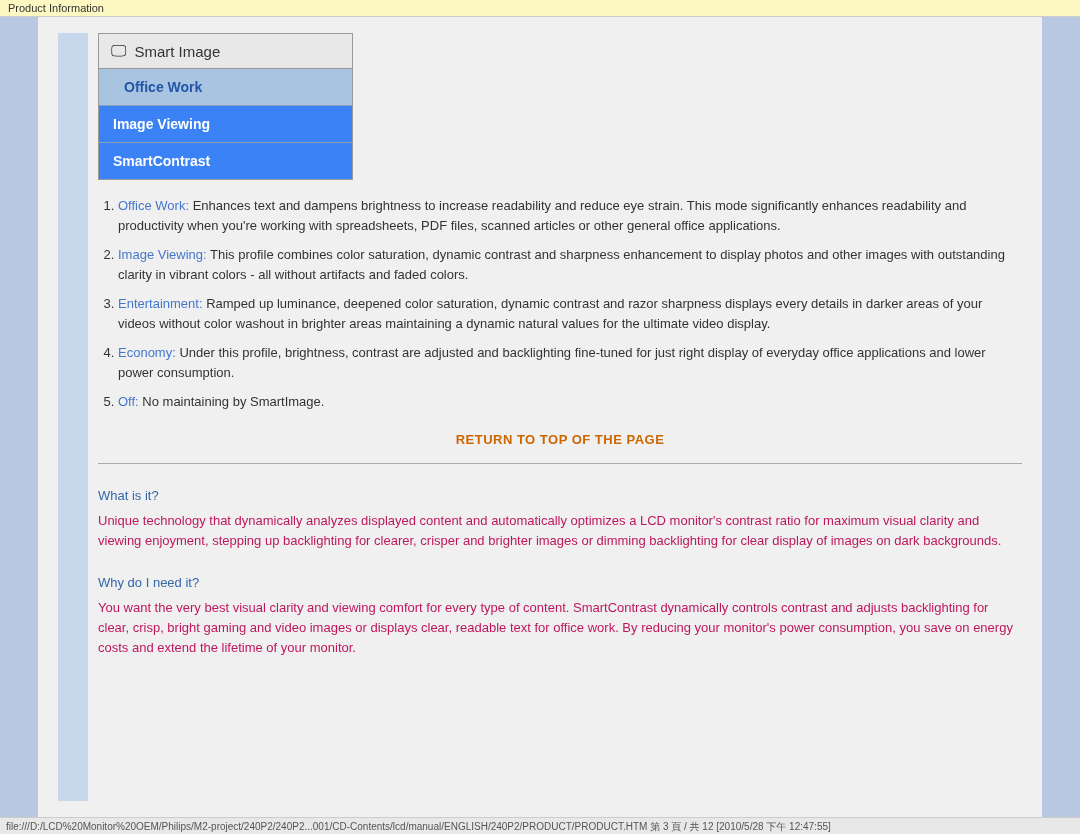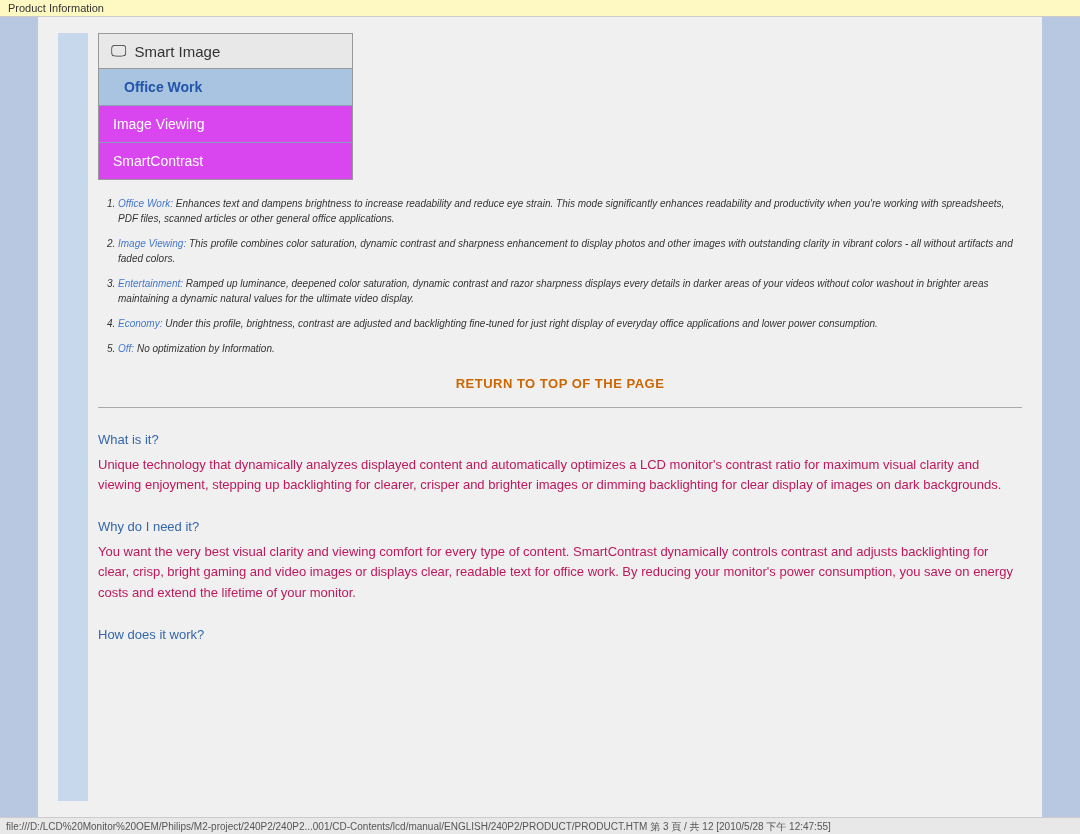--- a/index.html
+++ b/index.html
@@ -63,45 +63,45 @@
       gap: 8px;
       font-size: 15px;
       font-weight: normal;
       color: #333;
     }
     .smart-image-title .icon-smartimage {
       font-size: 16px;
     }
     .smart-image-item {
       padding: 10px 14px;
-      background: #d946ef;
+      background: #3b82f6;
       color: #fff;
       font-size: 14px;
       border-bottom: 1px solid #8a9fb8;
       cursor: pointer;
+      font-weight: bold;
     }
     .smart-image-item.active {
       background: #a8c4e0;
       color: #2255aa;
       font-weight: bold;
       padding-left: 25px;
     }
     .smart-image-item:last-child {
       border-bottom: none;
     }
     
     .desc-list {
       margin-bottom: 20px;
       padding-left: 20px;
     }
     .desc-list li {
       margin-bottom: 10px;
       line-height: 1.5;
-      font-size: 10px;
-      font-style: italic;
+      font-size: 13px;
     }
     .link-blue {
       color: #4477cc;
       text-decoration: none;
     }
     .link-orange {
       color: #cc7722;
       text-decoration: none;
       font-weight: bold;
     }
@@ -188,38 +188,37 @@
         <li>
           <a href="#" class="link-blue">Image Viewing:</a><span> This profile combines color saturation, dynamic contrast and sharpness enhancement to display photos and other images with outstanding clarity in vibrant colors - all without artifacts and faded colors.</span>
         </li>
         <li>
           <a href="#" class="link-blue">Entertainment:</a><span> Ramped up luminance, deepened color saturation, dynamic contrast and razor sharpness displays every details in darker areas of your videos without color washout in brighter areas maintaining a dynamic natural values for the ultimate video display.</span>
         </li>
         <li>
           <a href="#" class="link-blue">Economy:</a><span> Under this profile, brightness, contrast are adjusted and backlighting fine-tuned for just right display of everyday office applications and lower power consumption.</span>
         </li>
         <li>
-          <a href="#" class="link-blue">Off:</a><span> No optimization by Information.</span>
+          <a href="#" class="link-blue">Off:</a><span> No maintaining by SmartImage.</span>
         </li>
       </ol>
 
       <div class="return-link">
         <a href="#" class="link-orange">RETURN TO TOP OF THE PAGE</a>
       </div>
 
       <hr class="divider">
 
 
       <p class="sub-heading">What is it?</p>
       <p class="body-text">Unique technology that dynamically analyzes displayed content and automatically optimizes a LCD monitor's contrast ratio for maximum visual clarity and viewing enjoyment, stepping up backlighting for clearer, crisper and brighter images or dimming backlighting for clear display of images on dark backgrounds.</p>
 
       <p class="sub-heading">Why do I need it?</p>
       <p class="body-text">You want the very best visual clarity and viewing comfort for every type of content. SmartContrast dynamically controls contrast and adjusts backlighting for clear, crisp, bright gaming and video images or displays clear, readable text for office work. By reducing your monitor's power consumption, you save on energy costs and extend the lifetime of your monitor.</p>
 
-      <p class="sub-heading">How does it work?</p>
     </div>
   </div>
 
   <div id="right-col"></div>
 </div>
 
 <div id="status-bar">
   <span>file:///D:/LCD%20Monitor%20OEM/Philips/M2-project/240P2/240P2...001/CD-Contents/lcd/manual/ENGLISH/240P2/PRODUCT/PRODUCT.HTM 第 3 頁 / 共 12 [2010/5/28 下午 12:47:55]</span>
 </div>
 

